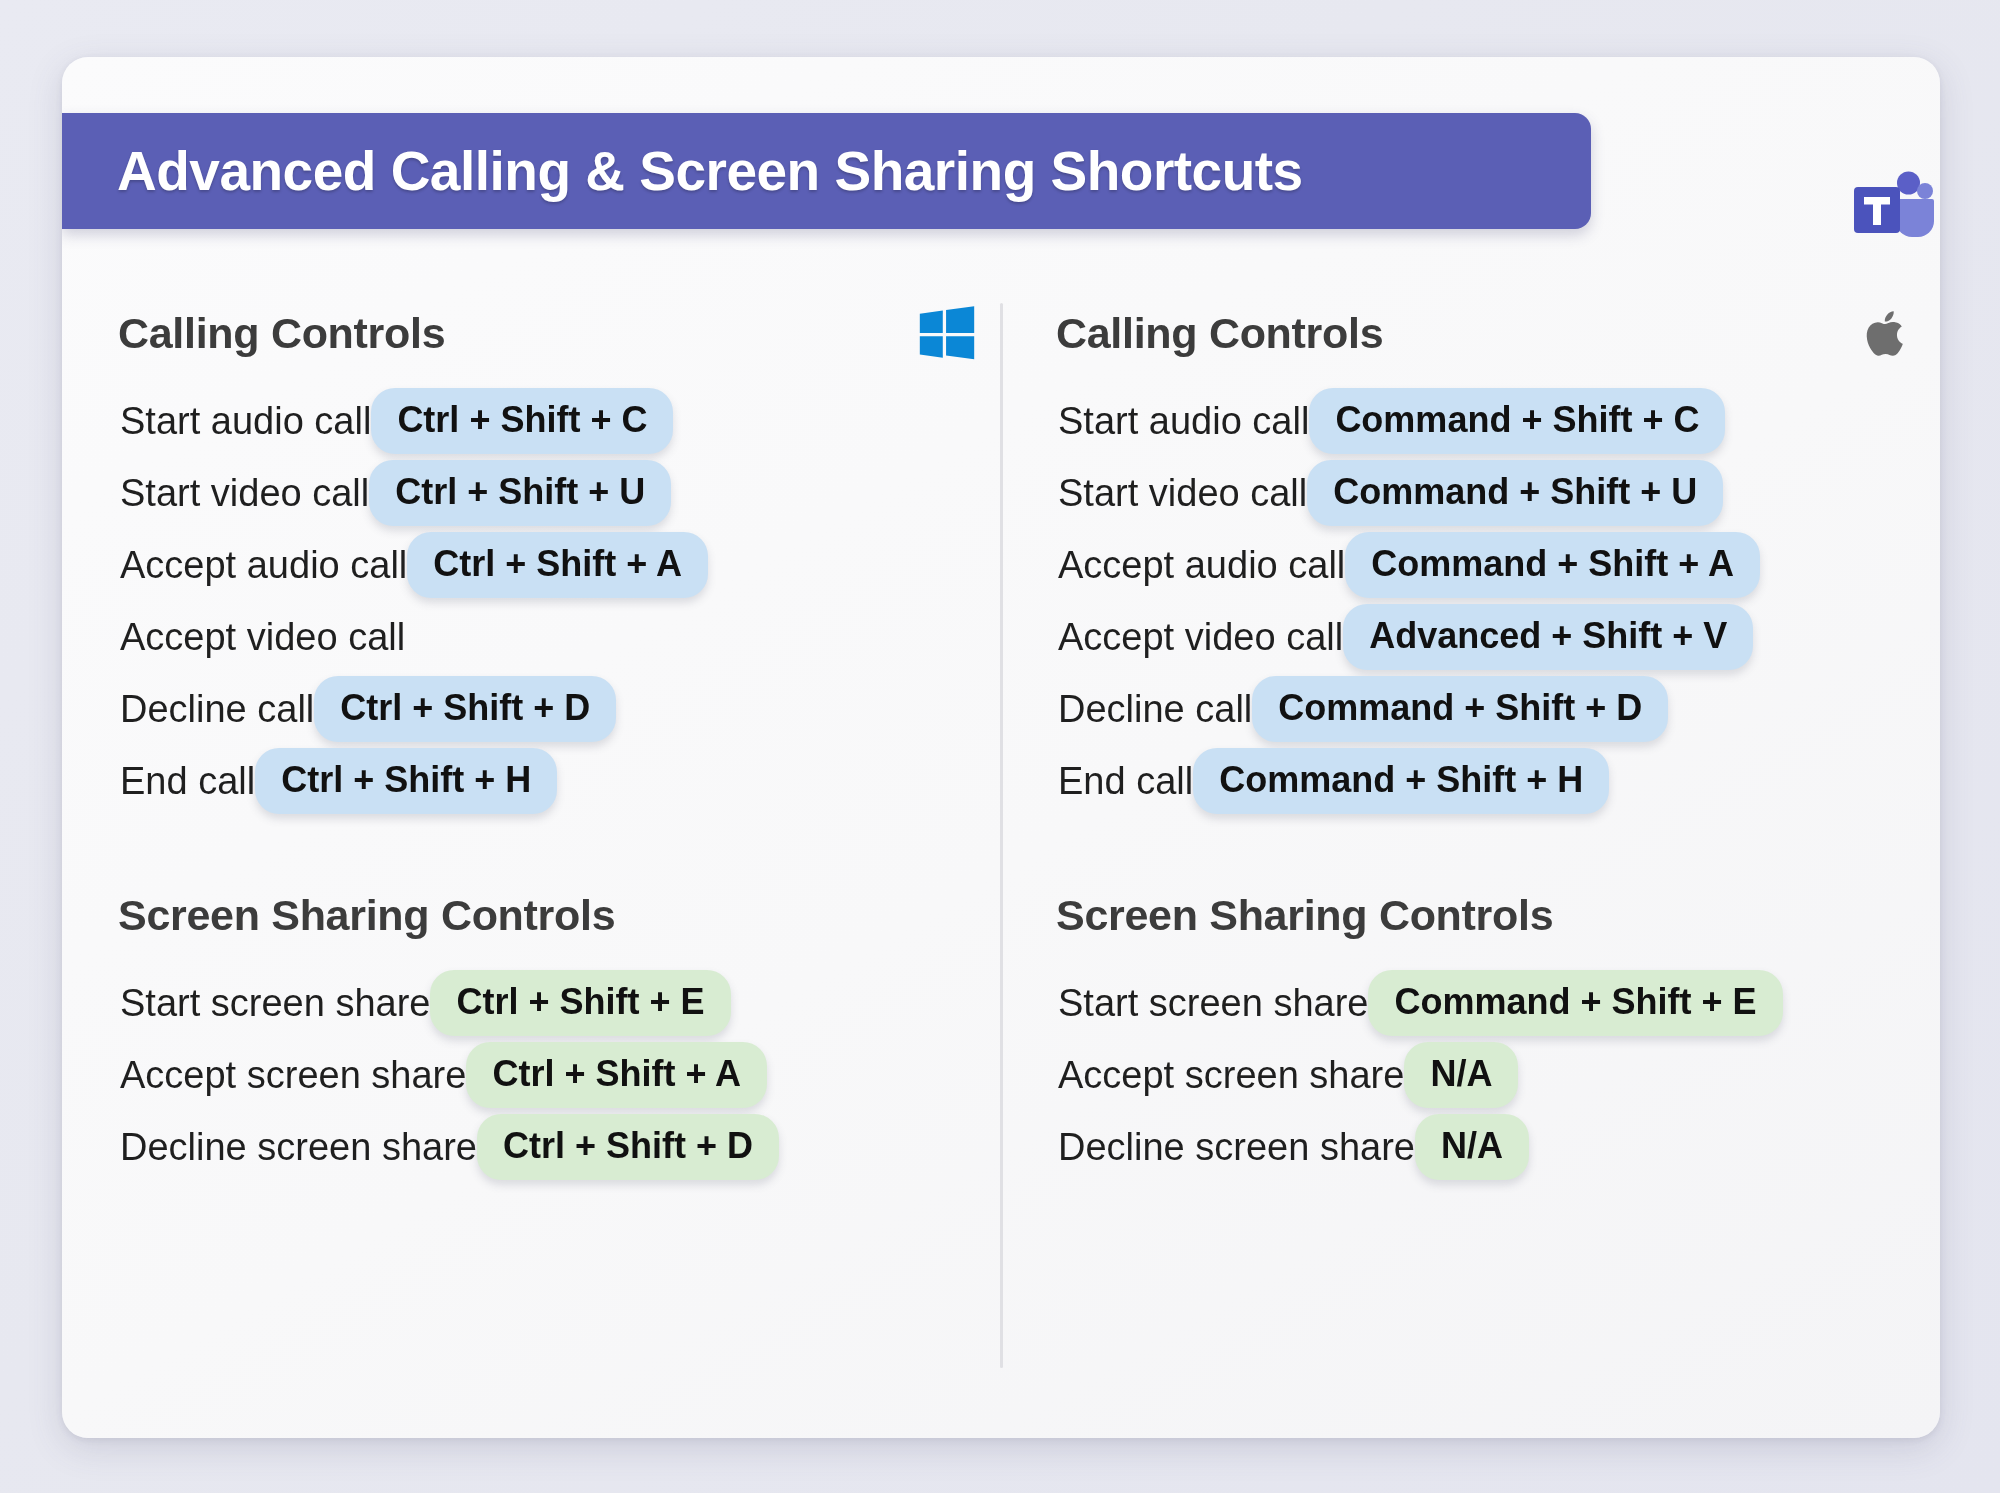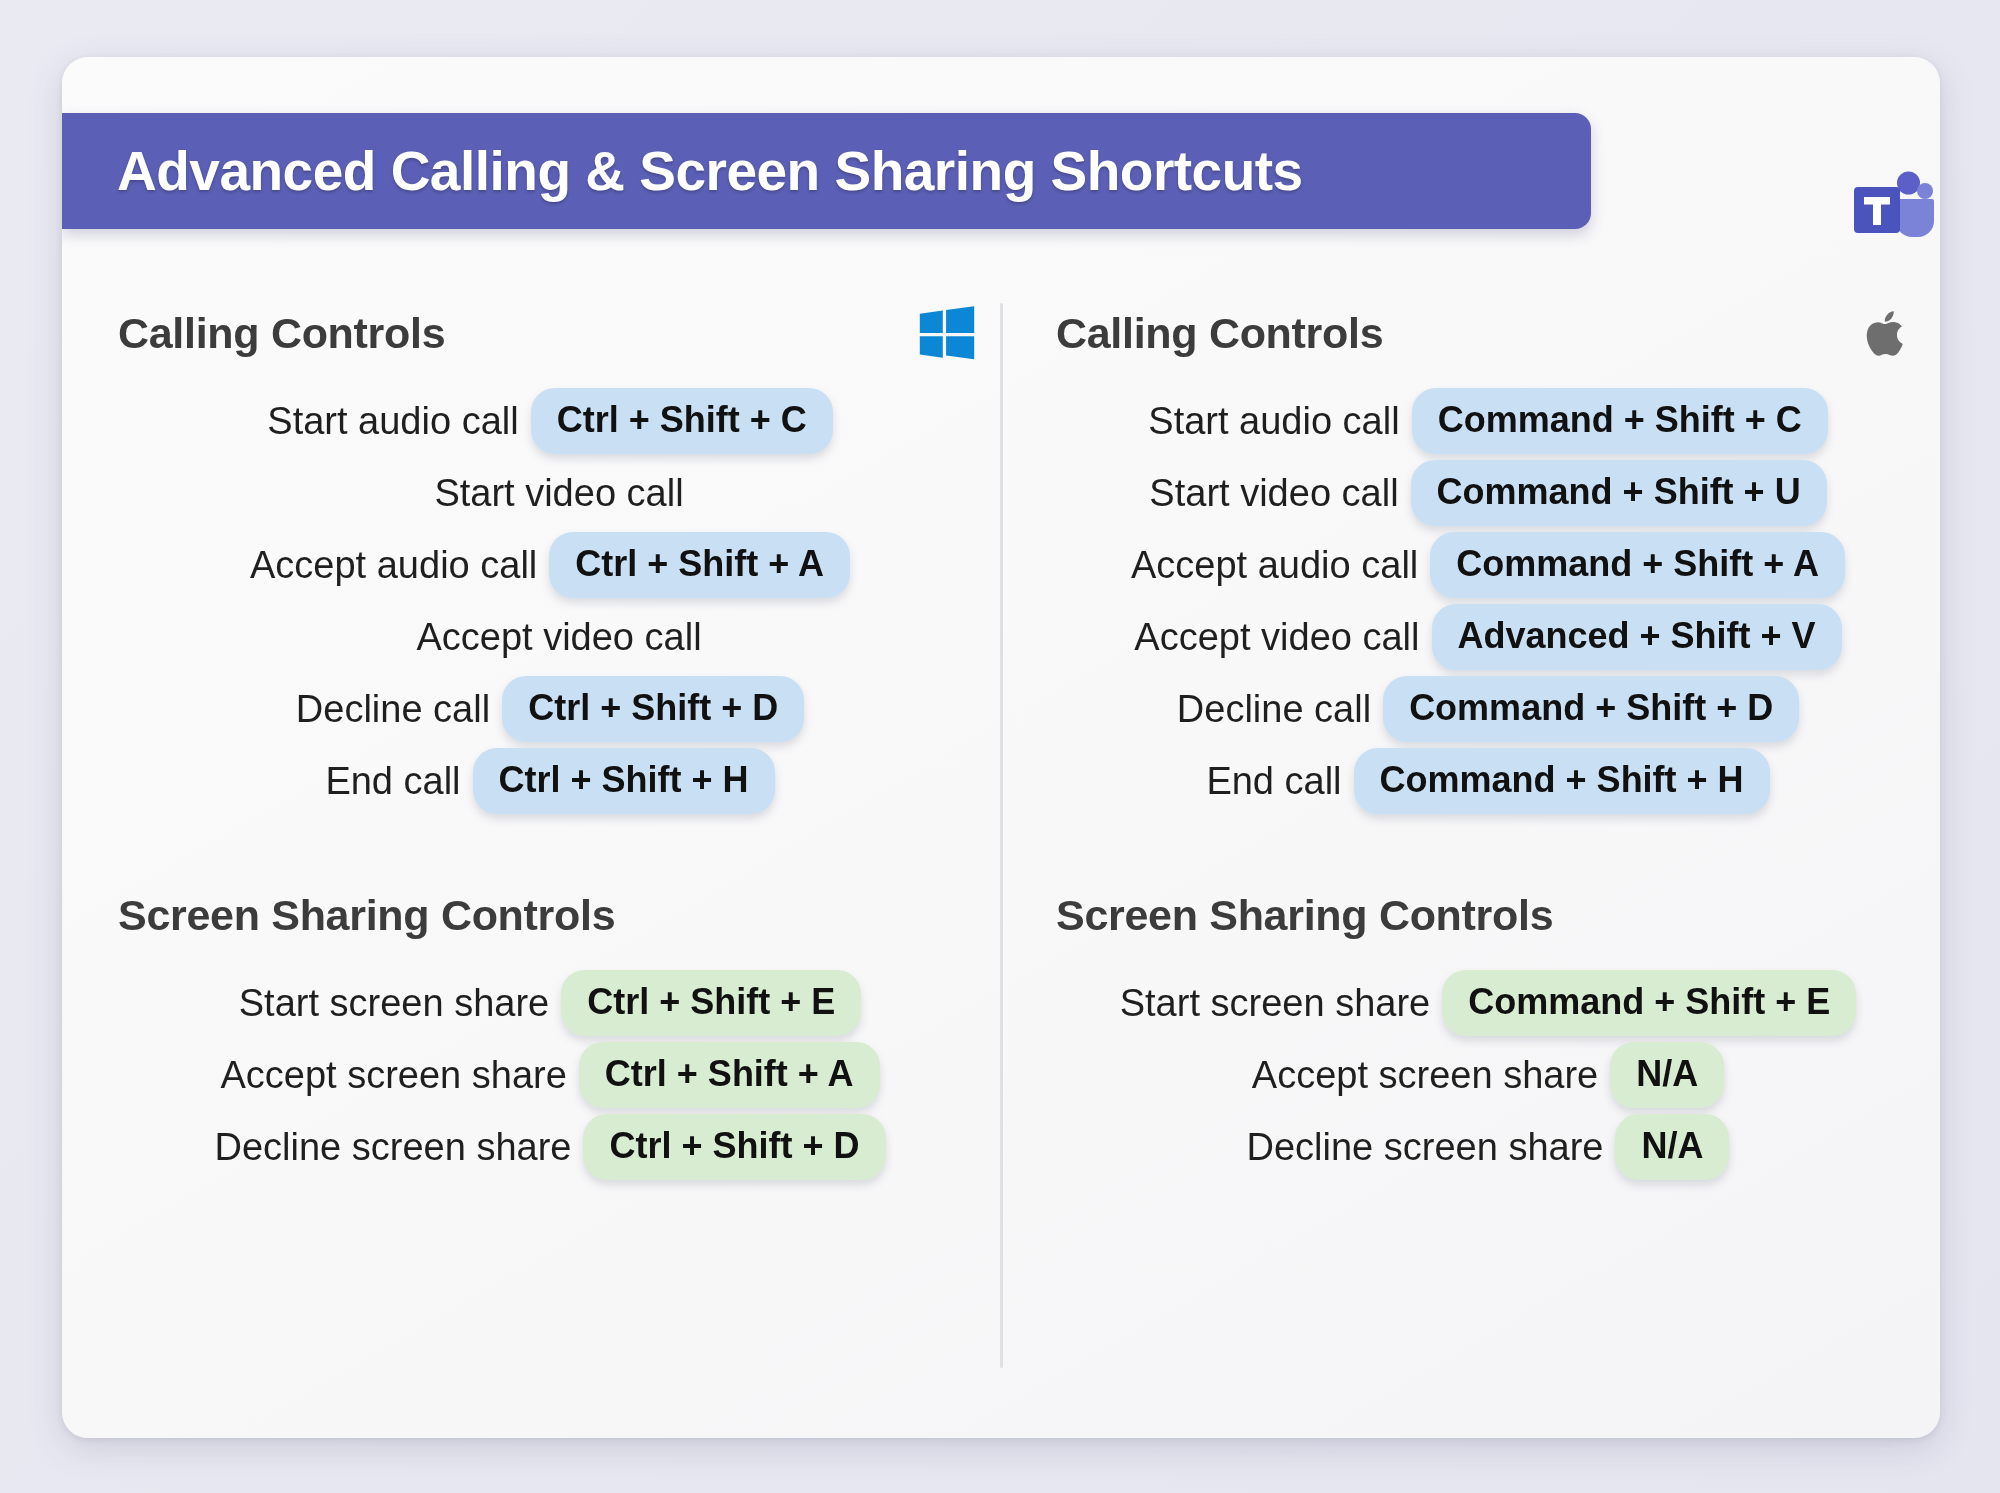--- a/index.html
+++ b/index.html
@@ -113,23 +113,22 @@
 
   .section-head.calling { margin-top: 52px; }
   .section-head.sharing { margin-top: 62px; }
 
   .rows { margin-top: 16px; }
 
   
   .row {
     display: flex;
     align-items: center;
-    justify-content: center;
+    justify-content: flex-start;
     height: 72px;
-    gap: 12px;
   }
   .row-label {
     font-size: 38px;
     color: #1f1f1f;
     white-space: nowrap;
     padding-left: 2px;
   }
   .chip {
     font-size: 36px;
     font-weight: bold;
@@ -179,20 +178,21 @@
         </span>
       </div>
 
       <div class="rows">
         <div class="row">
           <span class="row-label">Start audio call</span>
           <span class="chip blue">Ctrl + Shift + C</span>
         </div>
         <div class="row">
           <span class="row-label">Start video call</span>
+          <span class="chip blue">Ctrl + Shift + U</span>
         </div>
         <div class="row">
           <span class="row-label">Accept audio call</span>
           <span class="chip blue">Ctrl + Shift + A</span>
         </div>
         <div class="row">
           <span class="row-label">Accept video call</span>
         </div>
         <div class="row">
           <span class="row-label">Decline call</span>

